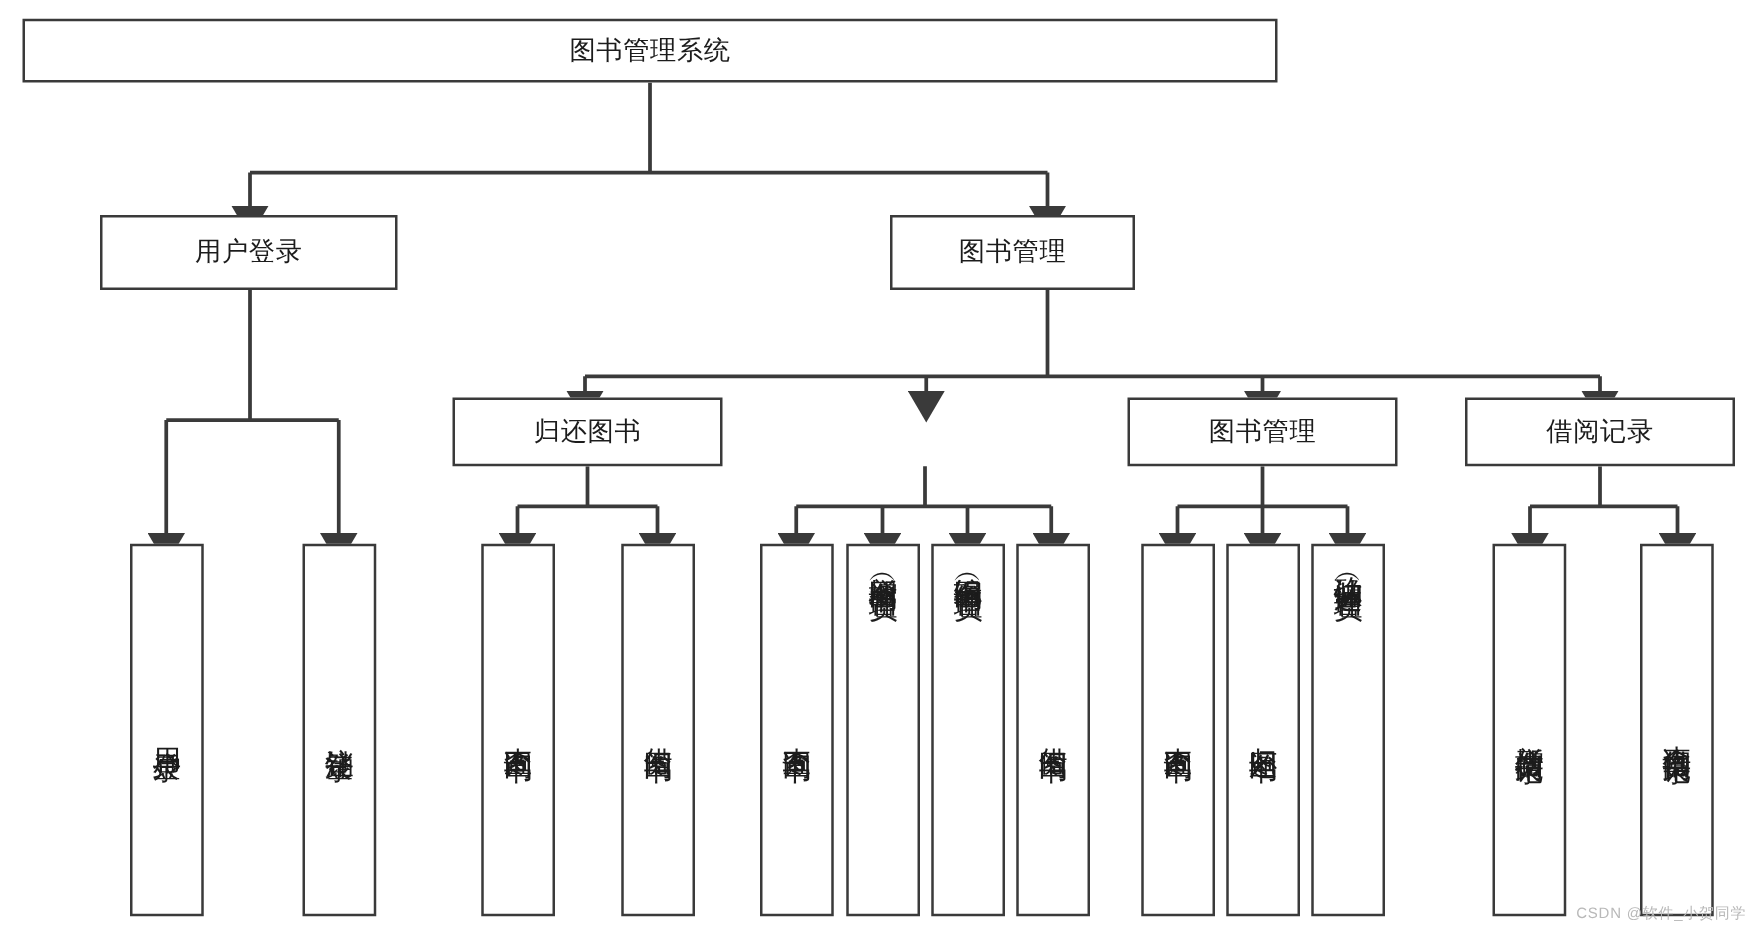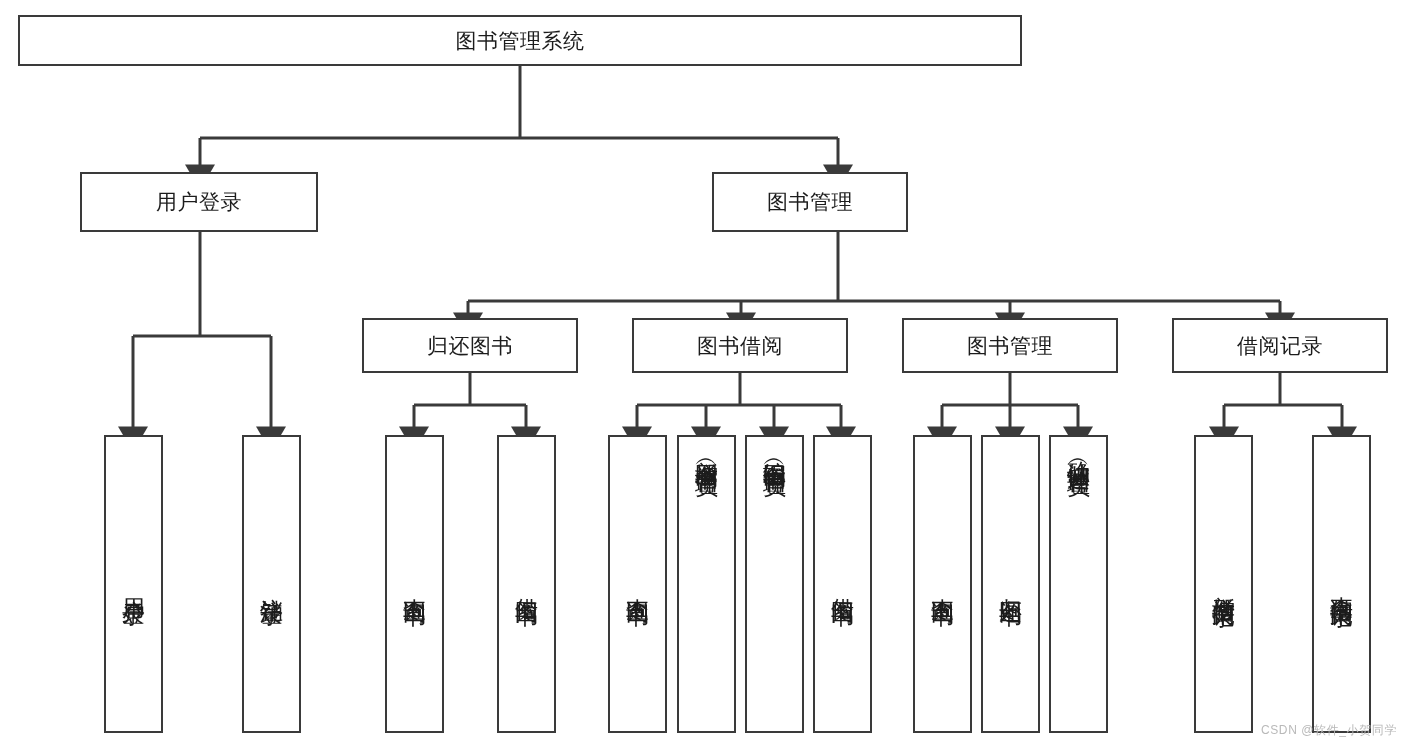--- a/index.html
+++ b/index.html
@@ -140,23 +140,20 @@
   </div>
 
   <div class="node h" style="left:712px; top:172px; width:196px; height:60px;">
     <span class="label">图书管理</span>
   </div>
 
   <div class="node h" style="left:362px; top:318px; width:216px; height:55px;">
     <span class="label">归还图书</span>
   </div>
 
-  <div class="node h" style="left:632px; top:318px; width:216px; height:55px;">
-    <span class="label">图书借阅</span>
-  </div>
 
   <div class="node h" style="left:902px; top:318px; width:216px; height:55px;">
     <span class="label">图书管理</span>
   </div>
 
   <div class="node h" style="left:1172px; top:318px; width:216px; height:55px;">
     <span class="label">借阅记录</span>
   </div>
 
   <div class="node v mid" style="left:104px; top:435px; width:59px; height:298px;">

